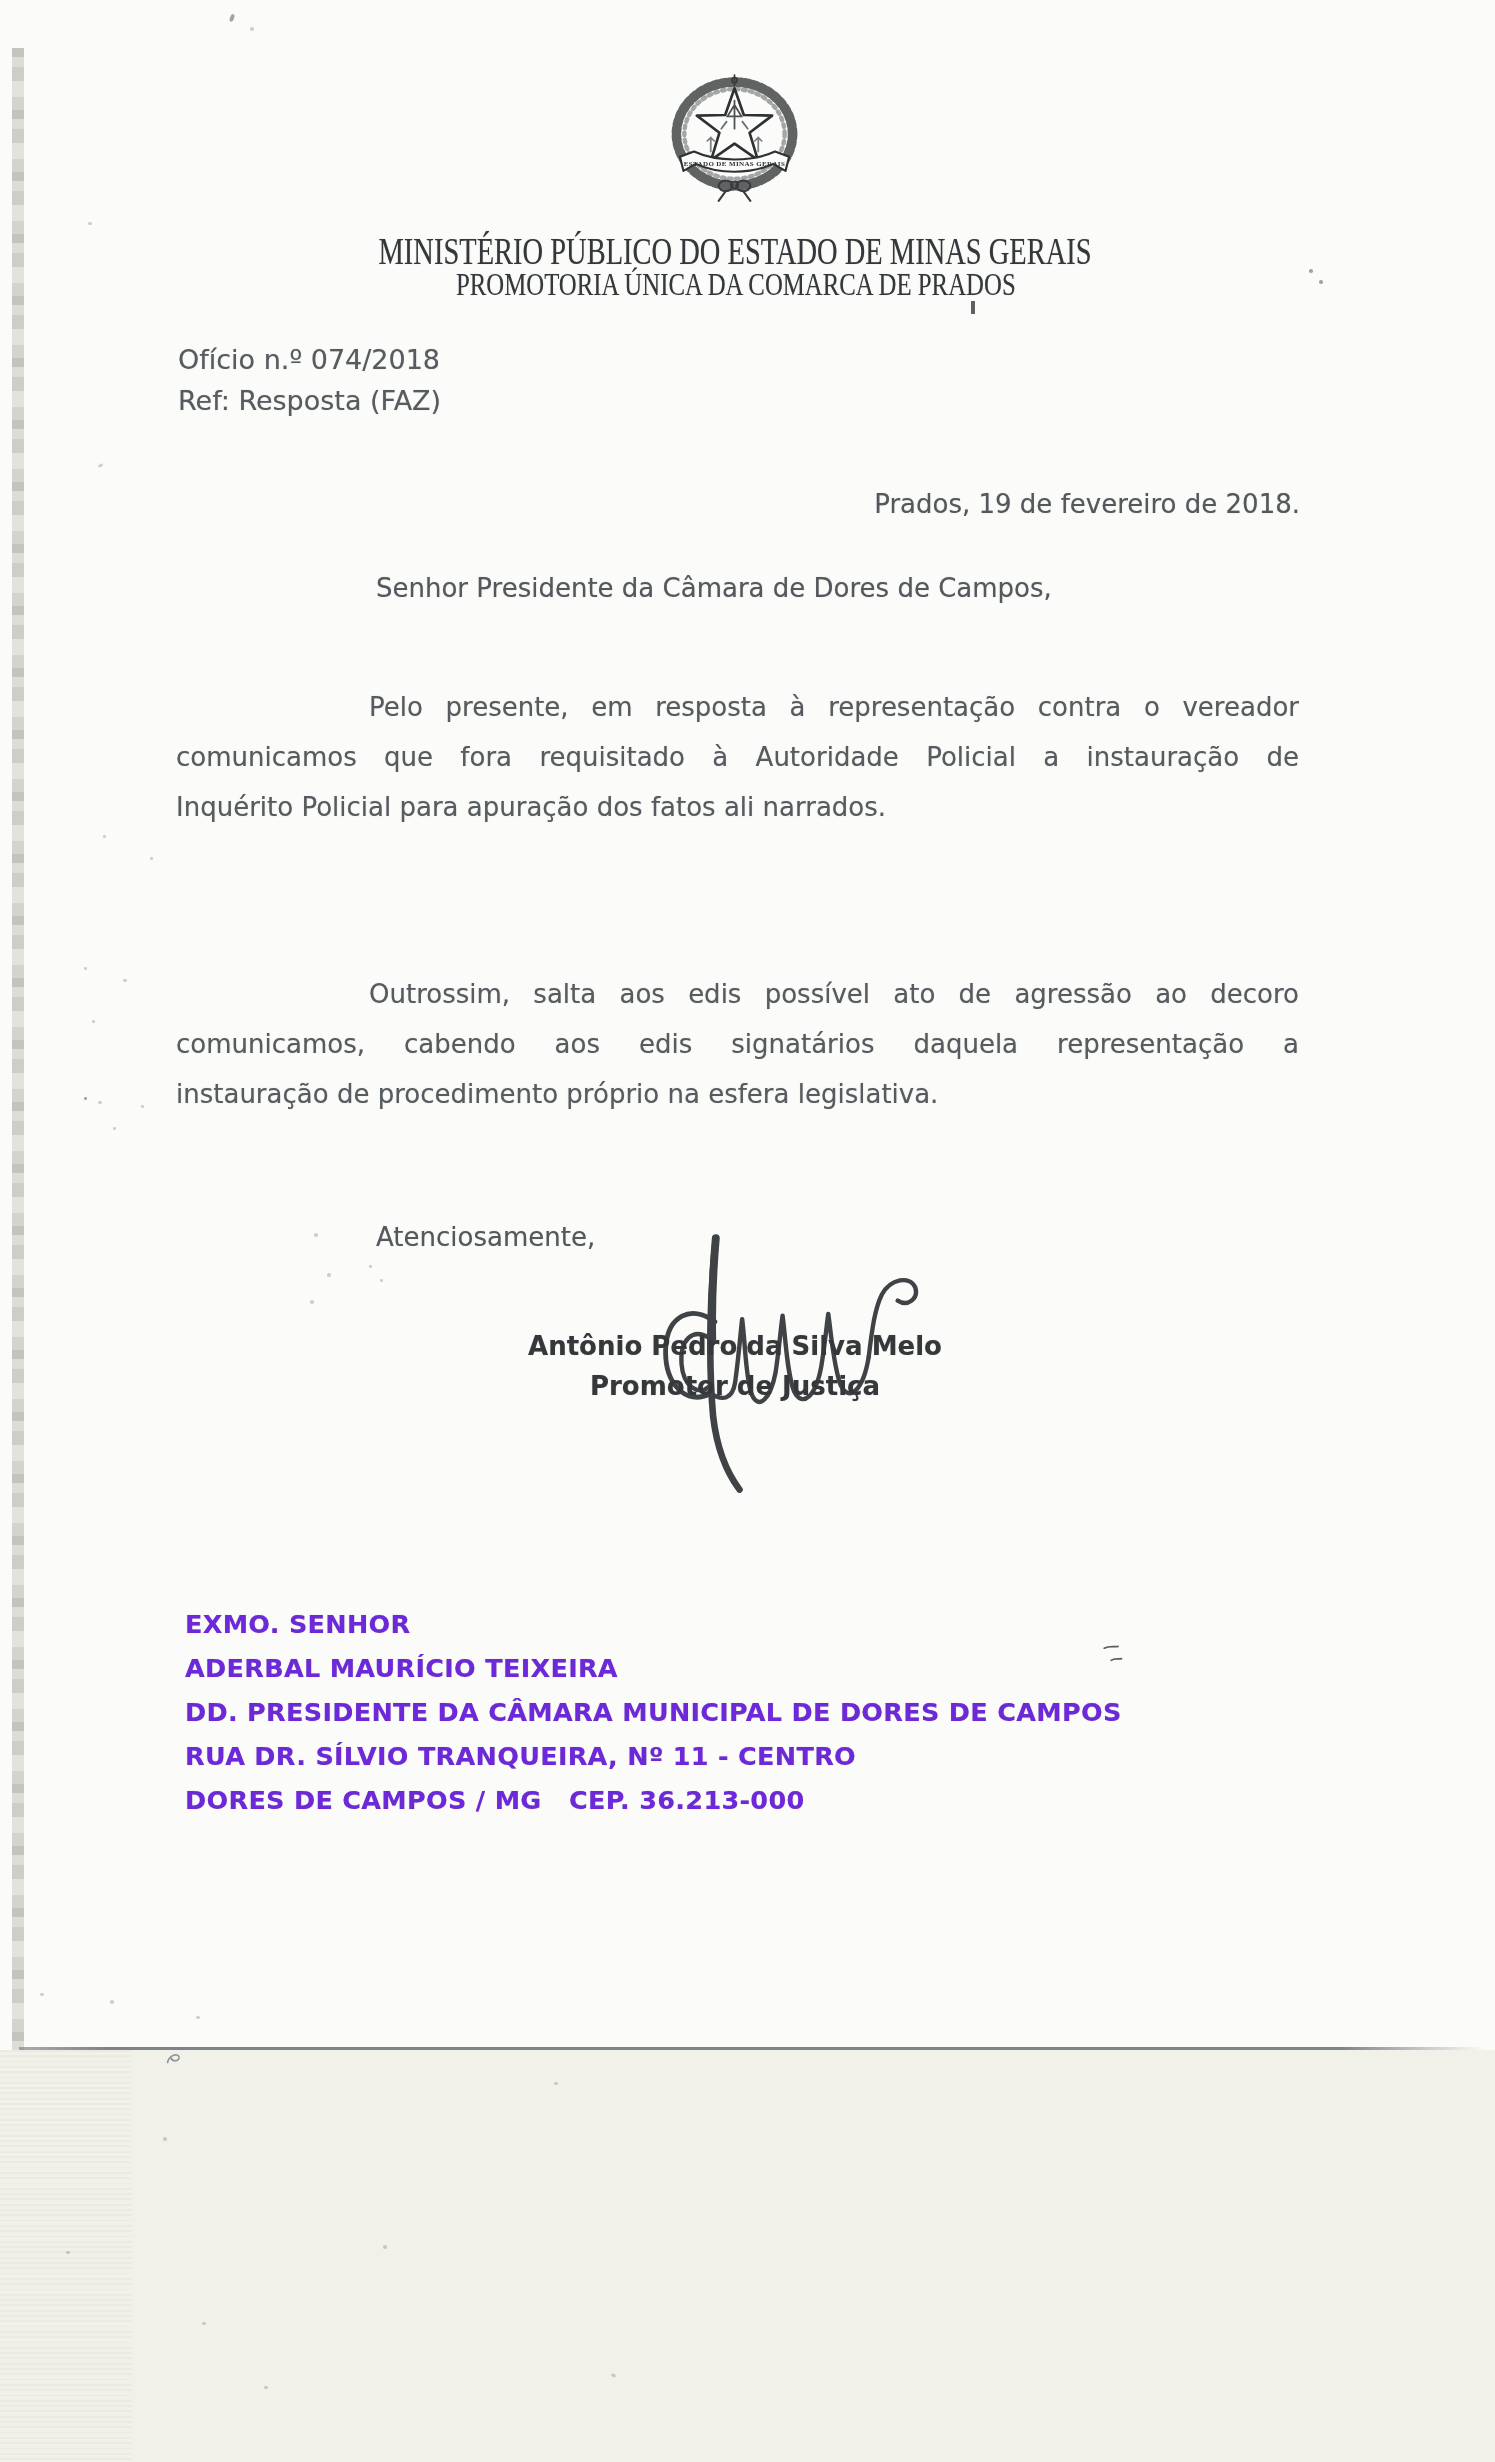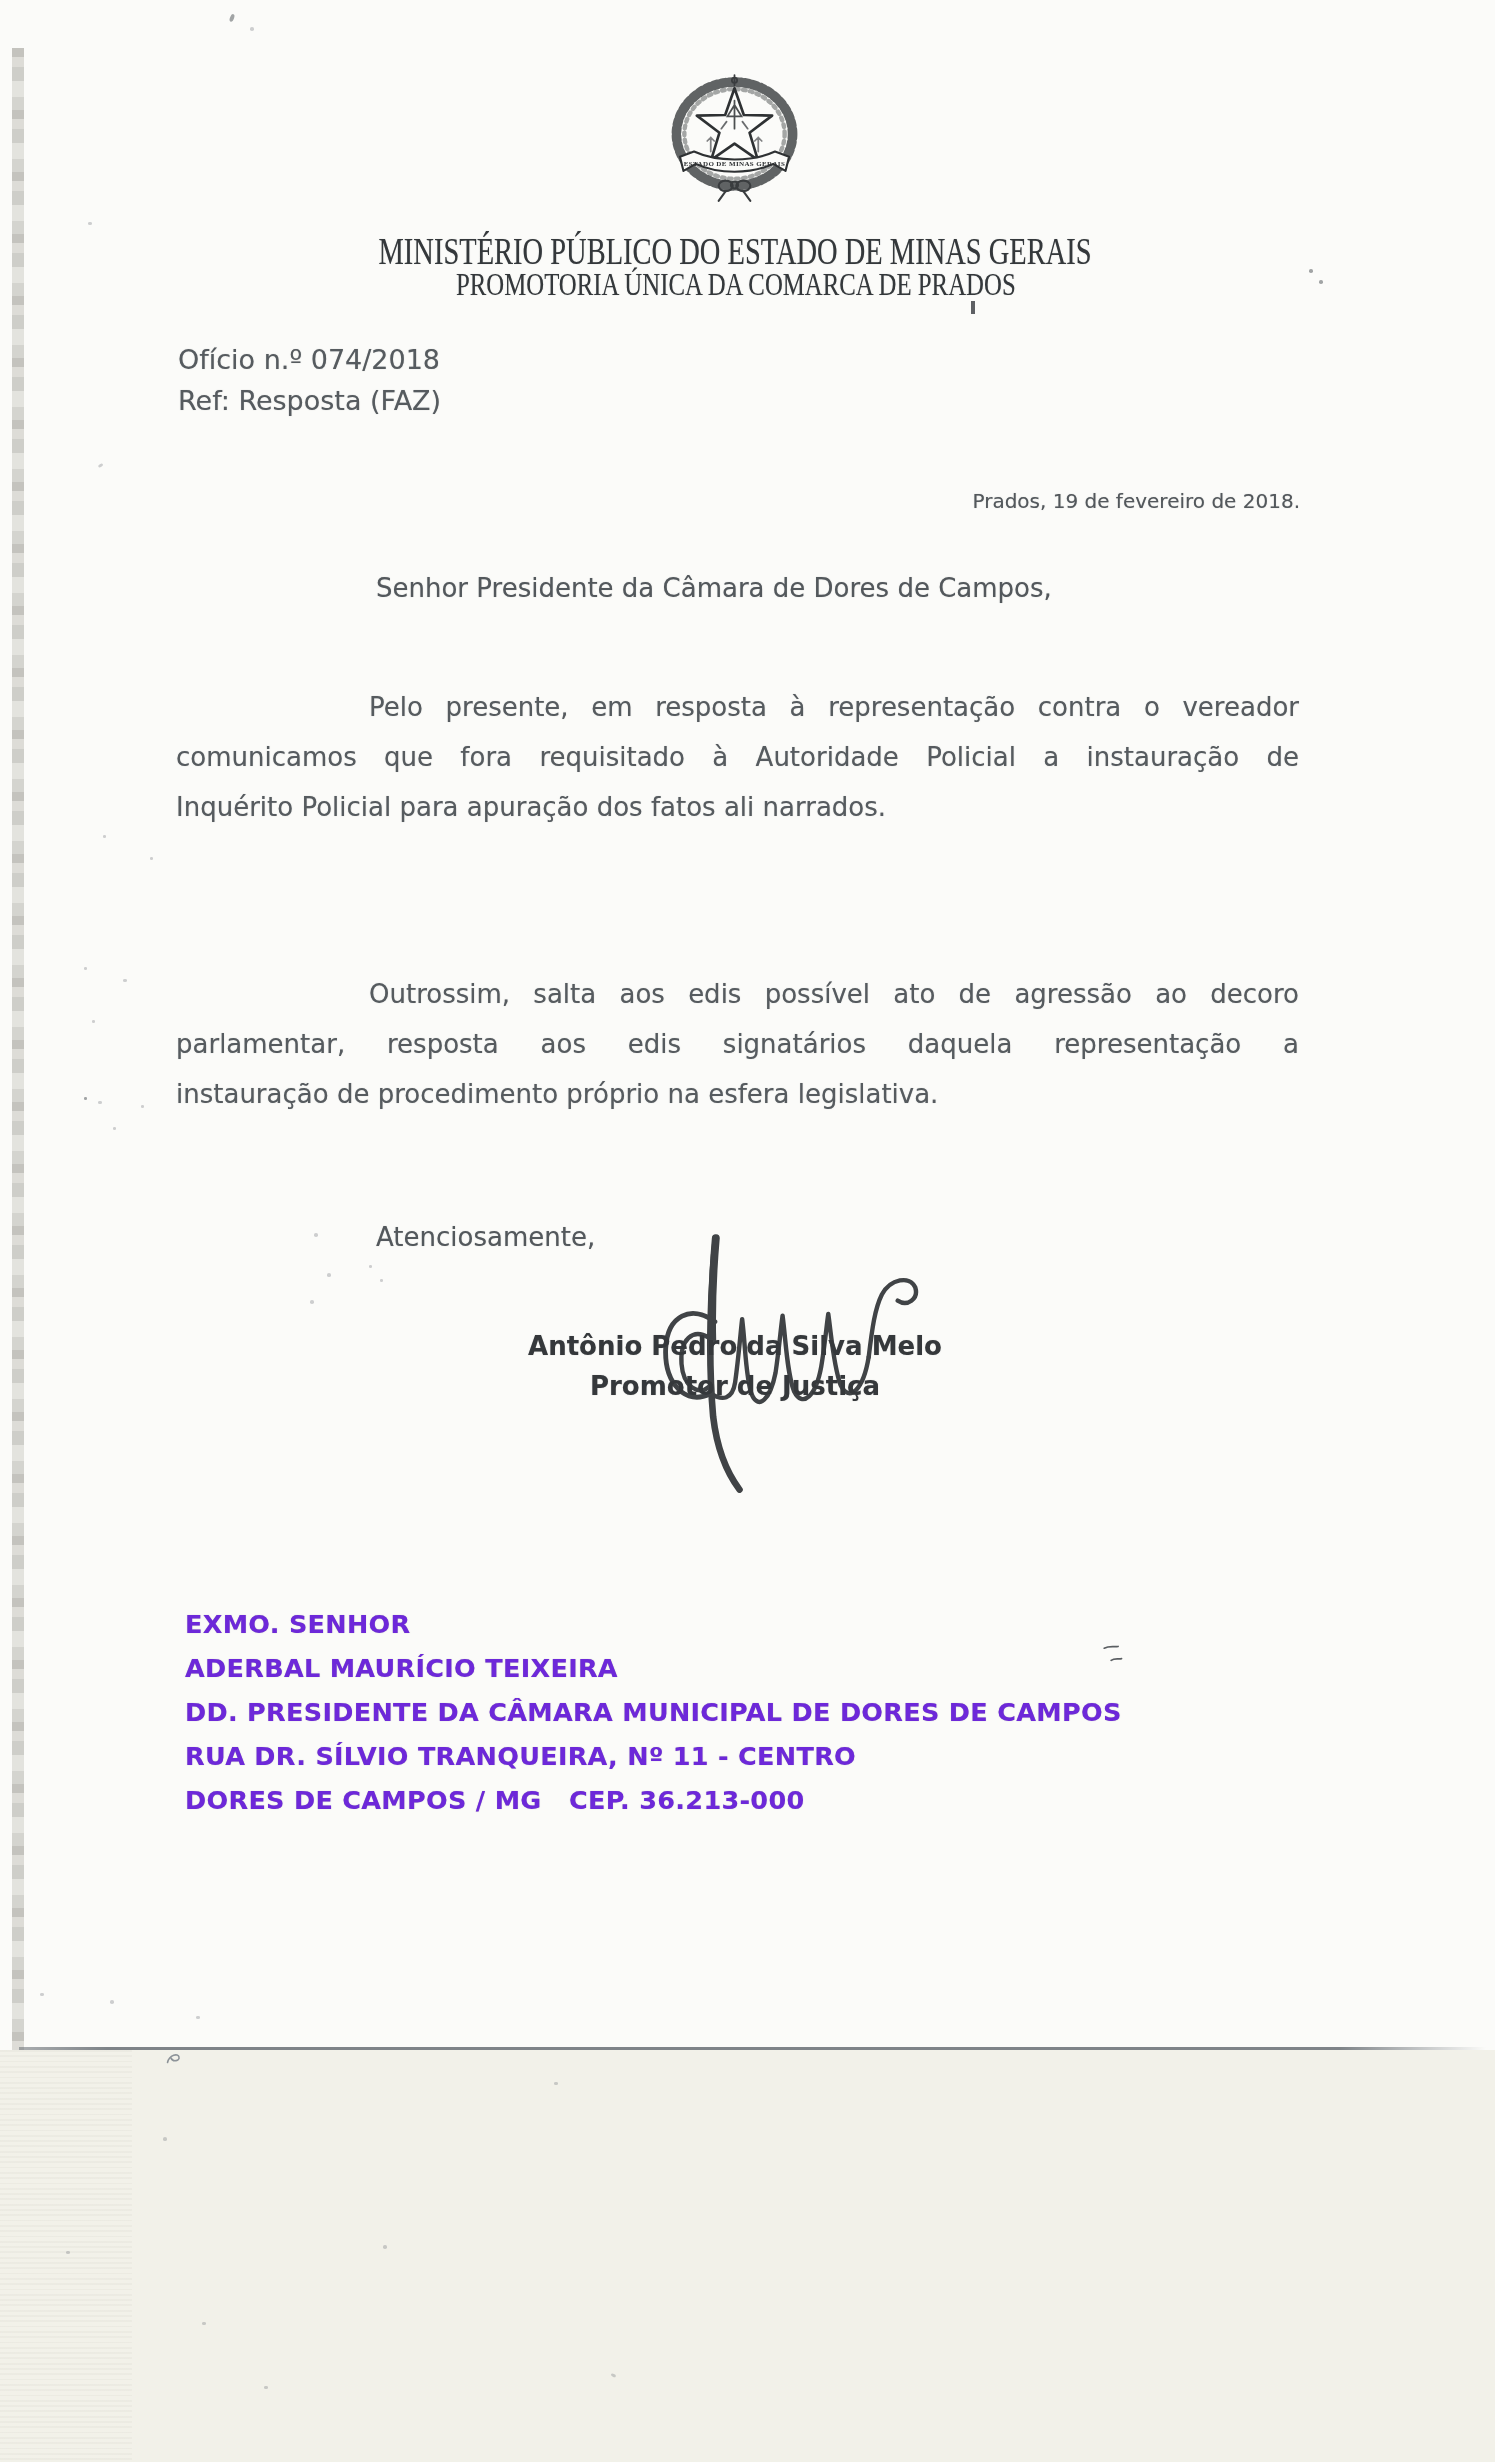--- a/index.html
+++ b/index.html
@@ -40,21 +40,21 @@
   }
   .serifline .squeeze{display:inline-block;transform-origin:50% 50%;}
   .institution{top:230px;font-size:37px;}
   .institution .squeeze{transform:scaleX(.77);}
   .department{top:267px;font-size:31px;}
   .department .squeeze{transform:scaleX(.80);}
   .oficio{
     position:absolute;left:178px;top:339px;font-size:27px;line-height:41px;color:#565b5f;
   }
   .dateline{
-    position:absolute;right:195px;top:489px;font-size:20px;color:#53585c;white-space:nowrap;
+    position:absolute;right:195px;top:489px;font-size:26px;color:#53585c;white-space:nowrap;
   }
   .salutation{
     position:absolute;left:376px;top:573px;font-size:26px;color:#53585c;white-space:nowrap;
   }
   .para{
     position:absolute;left:176px;width:1123px;font-size:26px;line-height:50px;color:#565b5f;
   }
   .para .bline{text-align:justify;text-align-last:justify;}
   .para .bline.first{text-indent:193px;}
   .para .bline.last{text-align-last:left;}
@@ -127,21 +127,21 @@
   <div class="salutation scantext">Senhor Presidente da Câmara de Dores de Campos,</div>
 
   <div class="para p1 scantext">
     <div class="bline first">Pelo presente, em resposta à representação contra o vereador</div>
     <div class="bline">comunicamos que fora requisitado à Autoridade Policial a instauração de</div>
     <div class="bline last">Inquérito Policial para apuração dos fatos ali narrados.</div>
   </div>
 
   <div class="para p2 scantext">
     <div class="bline first">Outrossim, salta aos edis possível ato de agressão ao decoro</div>
-    <div class="bline">parlamentar, resposta aos edis signatários daquela representação a</div>
+    <div class="bline">comunicamos, cabendo aos edis signatários daquela representação a</div>
     <div class="bline last">instauração de procedimento próprio na esfera legislativa.</div>
   </div>
 
   <div class="closing scantext">Atenciosamente,</div>
 
   <div class="signature-svg">
     <svg width="290" height="277" viewBox="0 0 330 315" xmlns="http://www.w3.org/2000/svg">
       <g fill="none" stroke="#313437" stroke-linecap="round" stroke-linejoin="round" opacity=".92">
 
         <path d="M76,15 C70,70 67,150 73,218 C77,252 88,281 103,301" stroke-width="7.5"></path>

